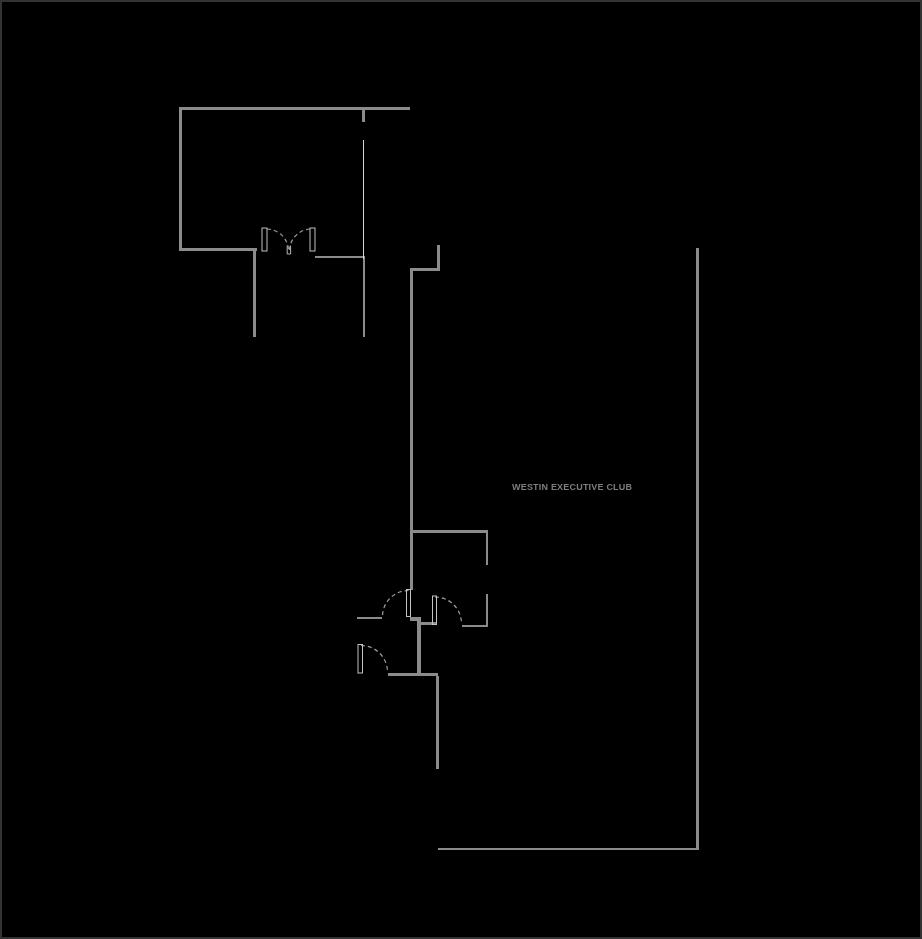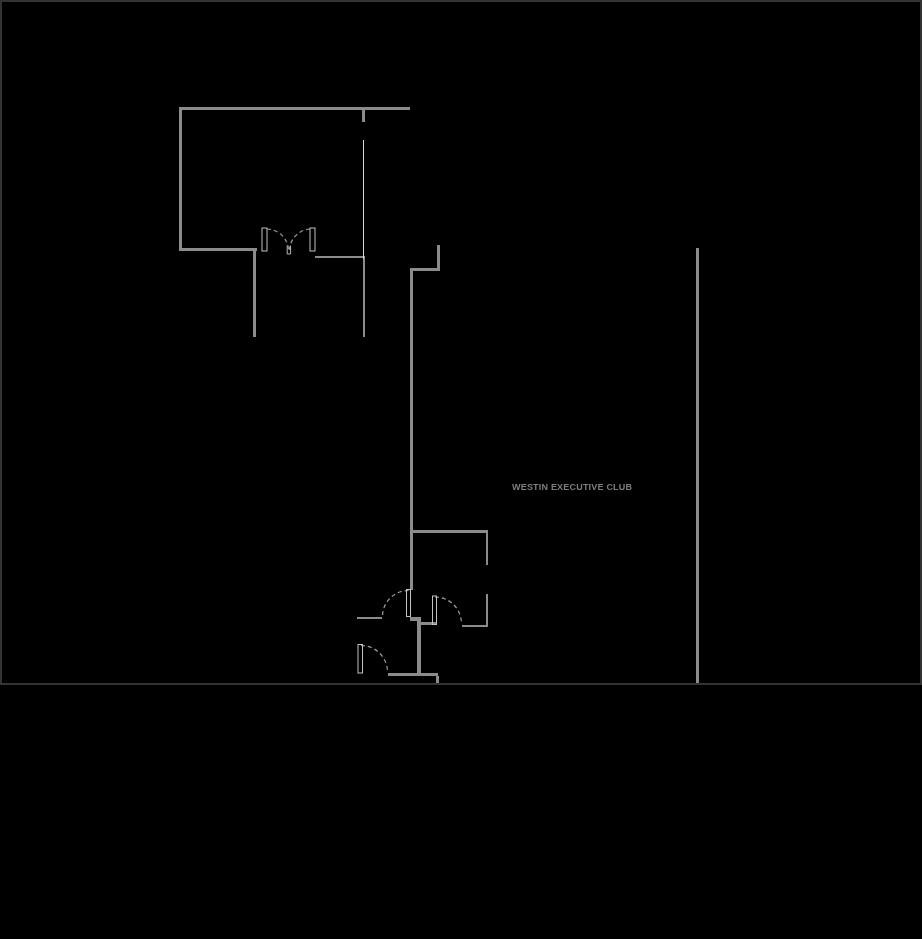--- a/index.html
+++ b/index.html
@@ -3,21 +3,21 @@
 <meta charset="utf-8">
 <style>
   html, body {
     margin: 0;
     padding: 0;
     background: #000;
   }
   #canvas {
     position: relative;
     width: 922px;
-    height: 685px;
+    height: 939px;
     background: #000000;
     overflow: hidden;
     font-family: "Liberation Sans", sans-serif;
   }
   #plan-svg {
     position: absolute;
     left: 0;
     top: 0;
     width: 922px;
     height: 939px;

